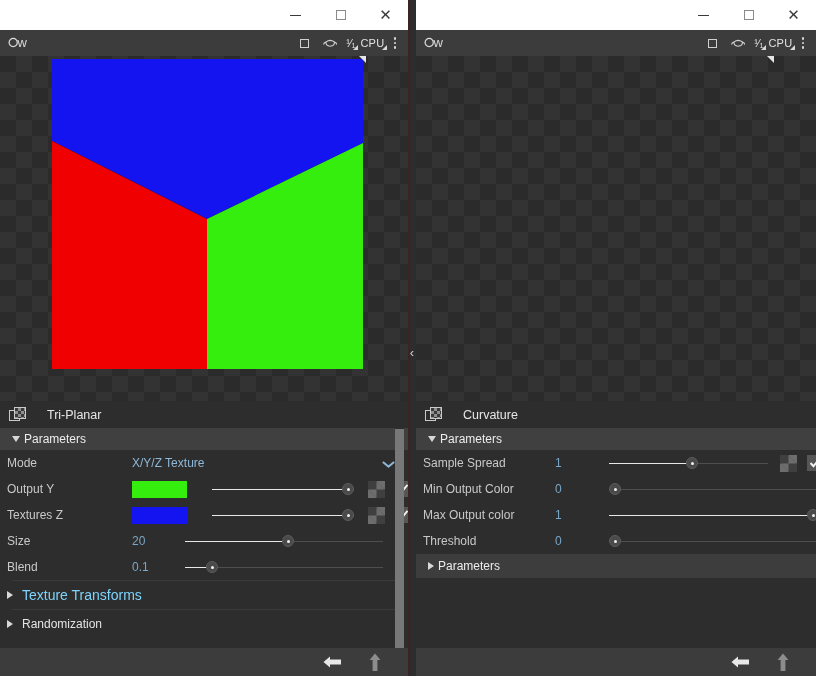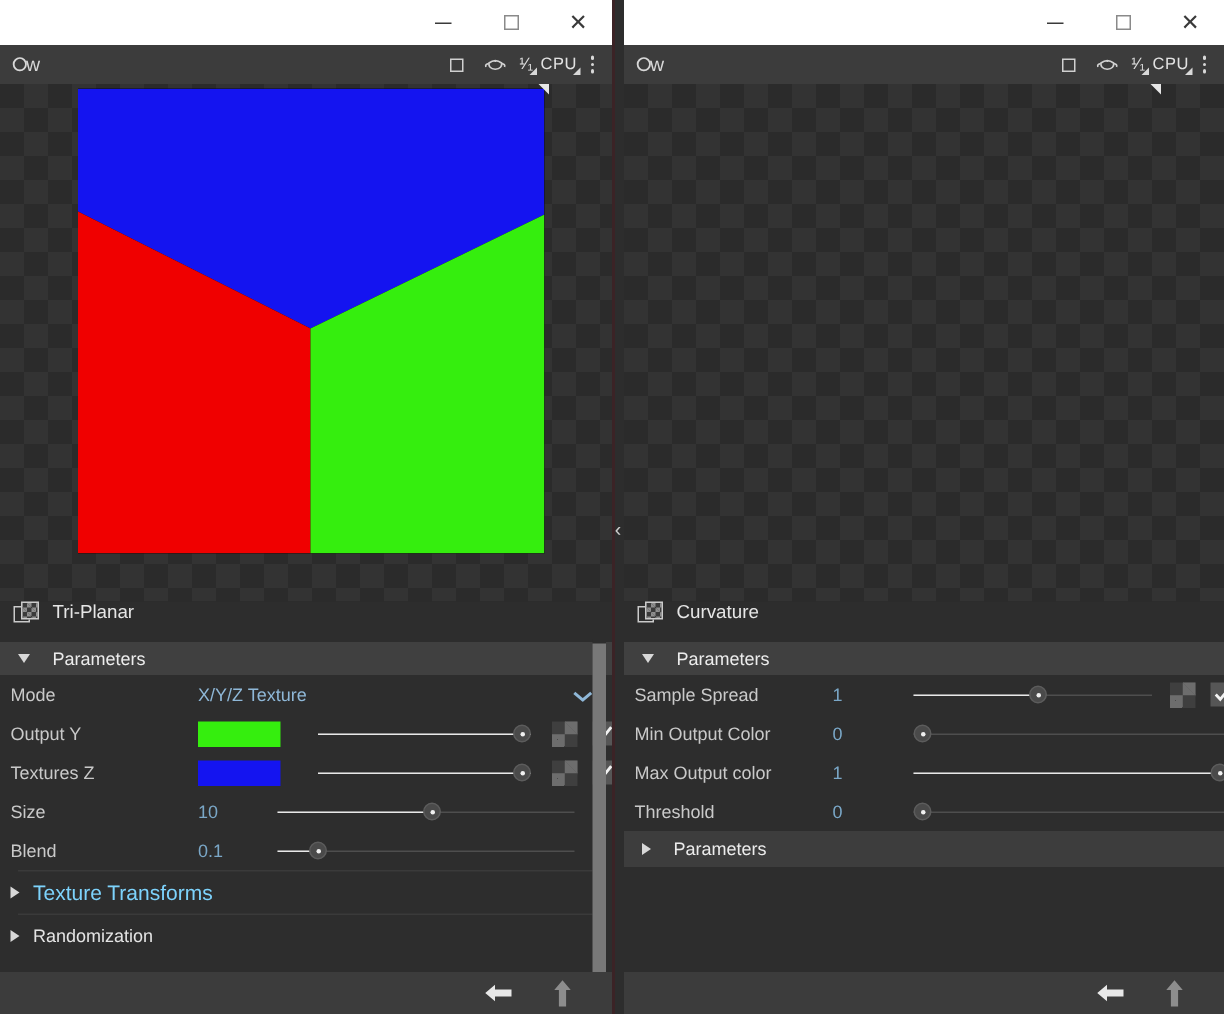--- a/index.html
+++ b/index.html
@@ -89,40 +89,40 @@
 
   
   .curv-base { position: absolute; inset: 0; background: #545454; }
   .curv-y { position: absolute; inset: 0; }
   .curv-vig { position: absolute; inset: 0;
     background: radial-gradient(ellipse 120% 110% at 50% 45%, rgba(255,255,255,0.05) 0%, rgba(0,0,0,0.10) 70%, rgba(0,0,0,0.22) 100%); }
 
   
   .panel { position: relative; background: #2d2d2d; height: 305px; }
   .panel-header {
-    height: 27px; display: flex; padding-left: 9px; gap: 9px;
+    height: 27px; display: flex; align-items: center; padding-left: 9px; gap: 21px;
     background: #2d2d2d; color: #e6e6e6; font-size: 12.5px;
   }
   .node-icon { width: 17px; height: 15px; position: relative; flex: none; }
   .node-icon .sq-out {
     position: absolute; left: 0; top: 3px; width: 11px; height: 11px;
     border: 1.3px solid #cacaca; box-sizing: border-box; background: #2d2d2d;
   }
   .node-icon .sq-in {
     position: absolute; left: 5px; top: 0; width: 12px; height: 12px;
     border: 1.3px solid #cacaca; box-sizing: border-box;
     background:
       linear-gradient(45deg,#8e8e8e 25%,transparent 25%,transparent 75%,#8e8e8e 75%),
       linear-gradient(45deg,#8e8e8e 25%,transparent 25%,transparent 75%,#8e8e8e 75%),
       #3a3a3a;
     background-size: 6px 6px; background-position: 0 0, 3px 3px;
   }
 
   .section-bar {
-    height: 22px; display: flex; align-items: center; gap: 15px;
+    height: 22px; display: flex; align-items: center; gap: 4px;
     background: #404040; color: #ececec; font-size: 12px; padding-left: 12px;
     cursor: pointer; user-select: none;
   }
   .section-bar.sub { background: #3d3d3d; }
   .tri { width: 0; height: 0; flex: none; }
   .tri.down { border-left: 4.5px solid transparent; border-right: 4.5px solid transparent; border-top: 6px solid #d8d8d8; }
   .tri.right { border-top: 4.5px solid transparent; border-bottom: 4.5px solid transparent; border-left: 6px solid #d8d8d8; }
 
   .rowlist { background: #2d2d2d; }
   .prow {
@@ -303,21 +303,21 @@
           <span class="chk-swatch" style="margin-left:14px"></span>
           <span class="cbox" style="margin-left:10px">
             <svg width="12" height="12" viewBox="0 0 12 12">
                 <path d="M1.5 6 L4.5 9.2 L10.5 1.8" fill="none" stroke="#f2f2f2" stroke-width="1.9"></path>
               </svg>
           </span>
         </div>
 
         <div class="prow">
           <span class="lbl" style="width:125px">Size</span>
-          <span class="val" style="width:53px">10</span>
+          <span class="val" style="width:53px">20</span>
           <span class="slider" style="width:198px">
             <span class="track-off"></span>
               <span class="track-on" style="width:52%"></span>
             <span class="knob" style="left:97px"></span>
           </span>
         </div>
 
         <div class="prow">
           <span class="lbl" style="width:125px">Blend</span>
           <span class="val" style="width:53px">0.1</span>

